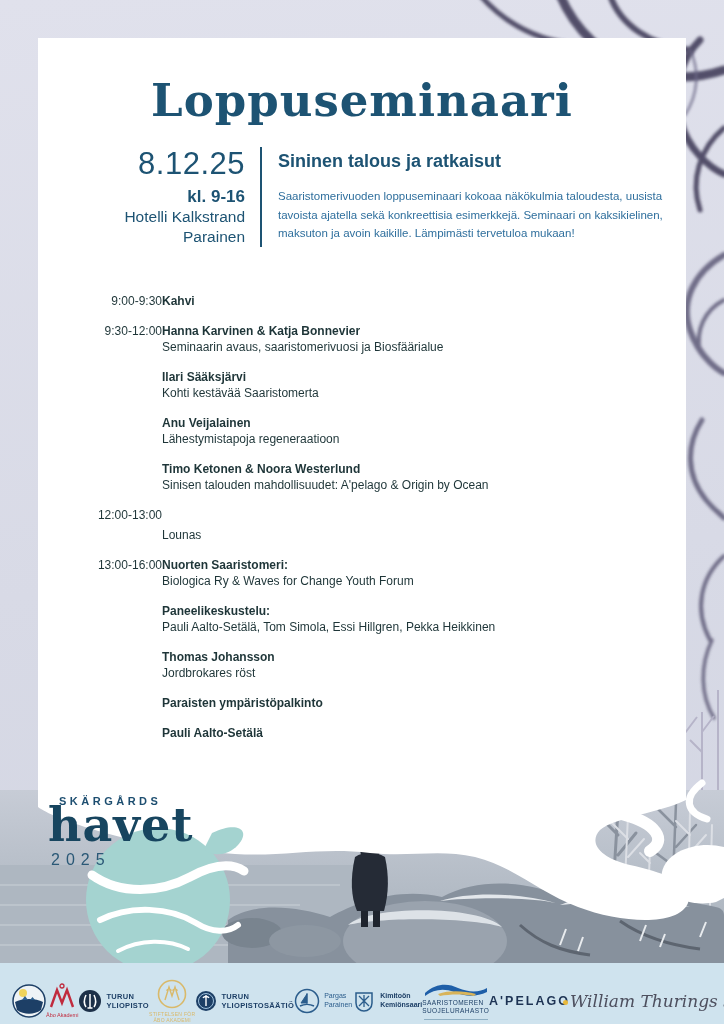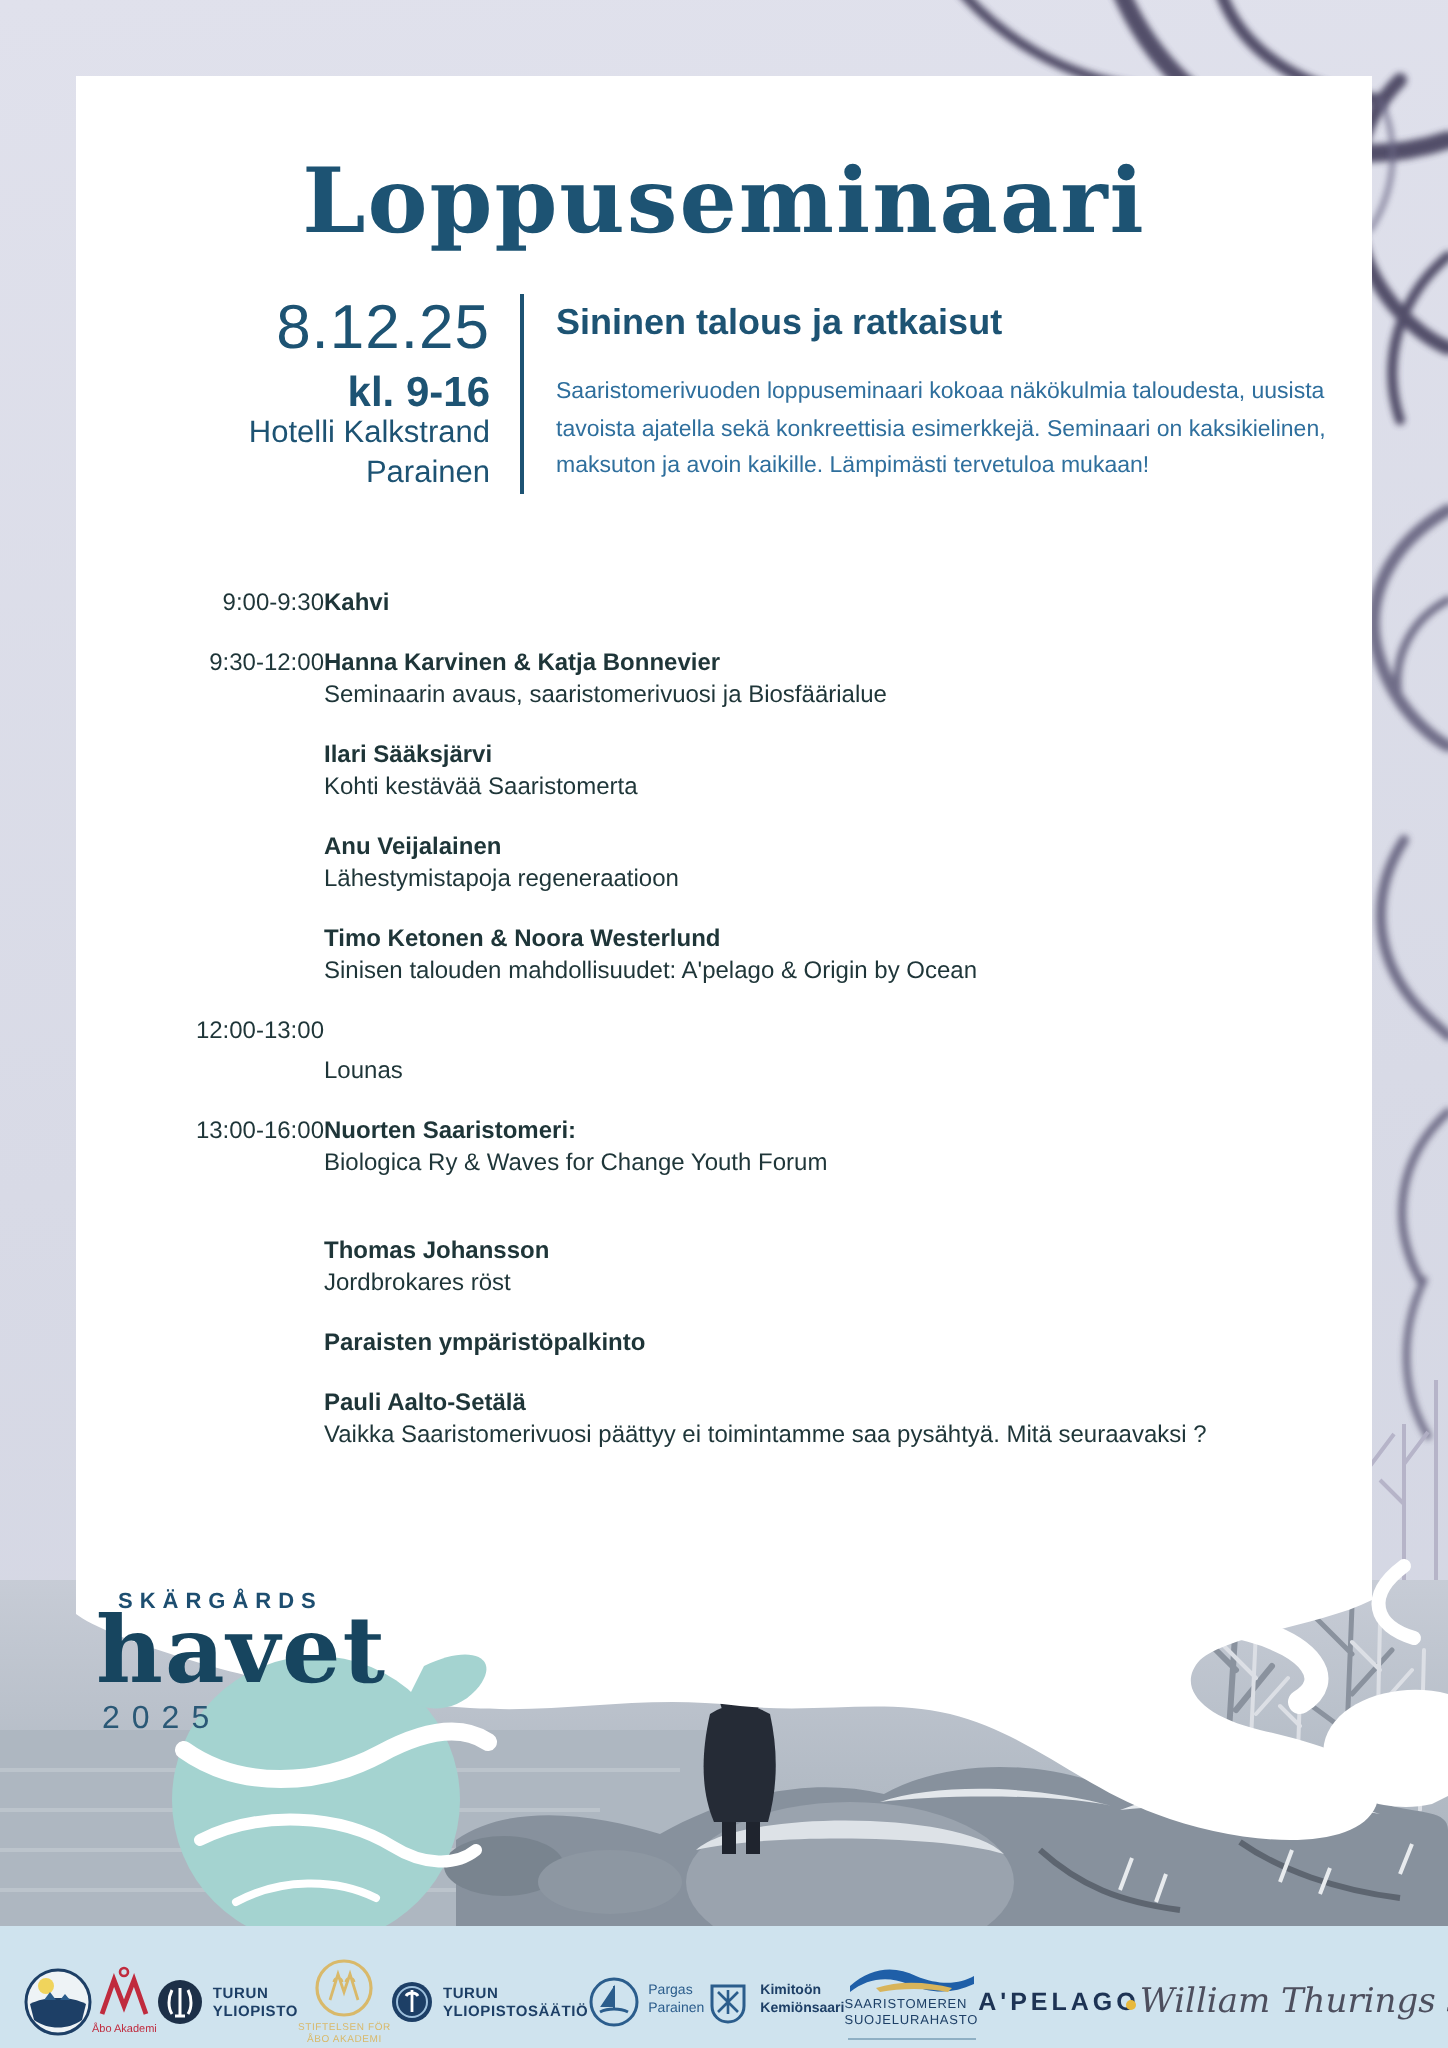--- a/index.html
+++ b/index.html
@@ -9,21 +9,21 @@
   .bg-top svg{display:block;}
 
   
   .card{position:absolute;left:38px;top:38px;width:648px;height:722px;background:#ffffff;}
 
   .title{margin-top:36px;text-align:center;font-family:"DejaVu Serif","Liberation Serif",serif;font-weight:bold;font-size:45px;letter-spacing:1px;color:#1d5373;}
 
   .head-grid{display:flex;margin-top:20px;}
   .head-left{width:207px;text-align:right;color:#1d5373;flex:none;}
   .date{font-size:31px;font-weight:normal;letter-spacing:0.5px;line-height:34px;}
-  .time{font-size:21px;font-weight:bold;margin-top:6px;line-height:20px;}
+  .time{font-size:17px;font-weight:bold;margin-top:6px;line-height:20px;}
   .venue{font-size:15.5px;line-height:20px;}
   .head-divider{width:2px;background:#1d5373;margin-left:15px;margin-right:16px;flex:none;}
   .head-right{padding-top:2px;}
   .subtitle{font-size:18px;font-weight:bold;color:#1d5373;line-height:24px;}
   .intro{margin-top:14px;width:400px;font-size:11.5px;line-height:18.5px;color:#2f6f9d;}
 
   
   .sched{margin-top:46px;}
   .srow{display:flex;margin-bottom:14px;}
   .stime{width:124px;text-align:right;flex:none;font-size:12px;line-height:16px;color:#1e3538;}
@@ -160,40 +160,43 @@
       </div>
       <div class="srow">
         <div class="stime">13:00-16:00</div>
         <div class="sbody">
             <div class="stitle">Nuorten Saaristomeri:</div>
             <div class="ssub">Biologica Ry &amp; Waves for Change Youth Forum</div>
           </div>
       </div>
       <div class="srow">
         <div class="stime"></div>
+        <div class="sbody">
+            <div class="stitle">Paneelikeskustelu:</div>
+            <div class="ssub">Pauli Aalto-Setälä, Tom Simola, Essi Hillgren, Pekka Heikkinen</div>
+          </div>
       </div>
       <div class="srow">
         <div class="stime"></div>
         <div class="sbody">
             <div class="stitle">Thomas Johansson</div>
             <div class="ssub">Jordbrokares röst</div>
           </div>
       </div>
       <div class="srow">
         <div class="stime"></div>
         <div class="sbody">
             <div class="stitle">Paraisten ympäristöpalkinto</div>
             <div class="ssub"></div>
           </div>
       </div>
       <div class="srow">
         <div class="stime"></div>
         <div class="sbody">
             <div class="stitle">Pauli Aalto-Setälä</div>
-            <div class="ssub">Vaikka Saaristomerivuosi päättyy ei toimintamme saa pysähtyä. Mitä seuraavaksi ?</div>
           </div>
       </div>
     </div>
   </div>
 
   <div class="band">
     <svg width="724" height="208" viewBox="0 0 724 208">
       <defs>
         <linearGradient id="fog" x1="0" y1="0" x2="0" y2="1">
           <stop offset="0" stop-color="#c7ccd6"></stop>

